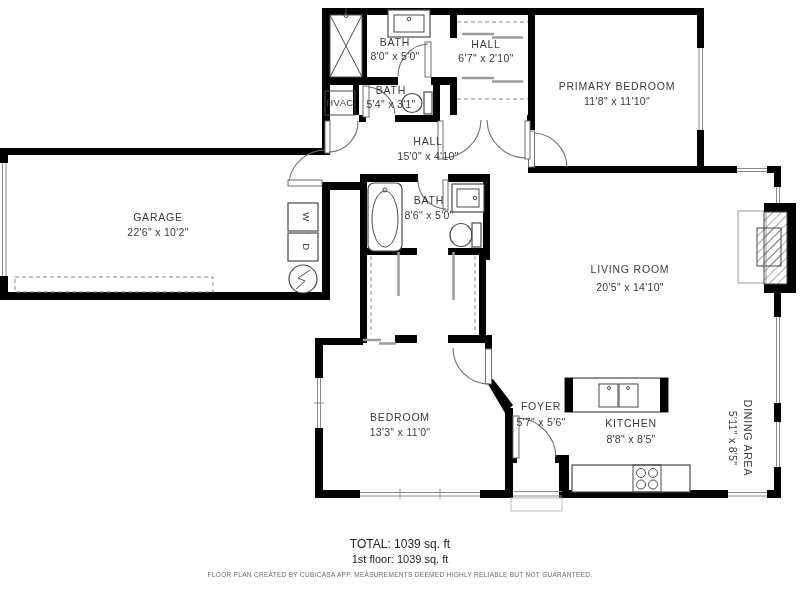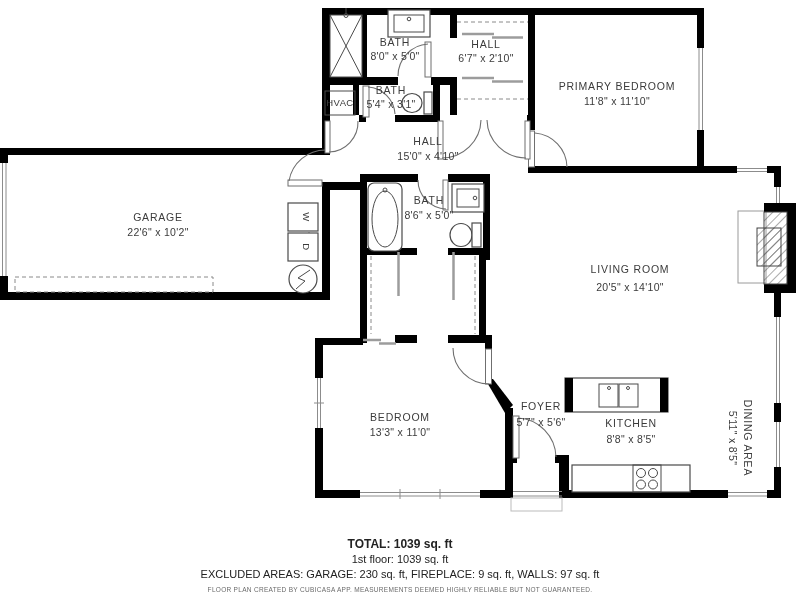--- a/index.html
+++ b/index.html
@@ -12,21 +12,21 @@
   .win{fill:#ffffff;stroke:none;}
   .winl{stroke:#8c8c8c;stroke-width:1;fill:none;}
   .arc{stroke:#6f6f6f;stroke-width:1.1;fill:none;}
   .leaf{fill:#ffffff;stroke:#6f6f6f;stroke-width:1;}
   .dash{stroke:#8a8a8a;stroke-width:1;fill:none;stroke-dasharray:4 3;}
   .slide{stroke:#9c9c9c;stroke-width:2.5;fill:none;}
   .rm{font-family:"Liberation Sans",sans-serif;font-size:10.5px;fill:#3b3b3b;text-anchor:middle;letter-spacing:.8px;}
   .dim{font-family:"Liberation Sans",sans-serif;font-size:10.5px;fill:#3b3b3b;text-anchor:middle;letter-spacing:.3px;}
   .sm{font-family:"Liberation Sans",sans-serif;font-size:9.5px;fill:#3b3b3b;text-anchor:middle;letter-spacing:.4px;}
   .footer{width:800px;text-align:center;font-family:"Liberation Sans",sans-serif;color:#222;margin-top:6px;}
-  .footer .t1{font-size:12px;font-weight:bold;line-height:16px;}
+  .footer .t1{font-size:12px;font-weight:normal;line-height:16px;}
   .footer .t2{font-size:11px;line-height:15px;}
   .footer .t3{font-size:11px;line-height:15px;}
   .footer .t4{font-size:6.5px;color:#6a6a6a;letter-spacing:.3px;margin-top:4px;}
 </style>
 </head>
 <body>
 
 <div class="plan-wrap">
 <svg width="800" height="530" viewBox="0 0 800 530">
   <defs>
@@ -329,15 +329,14 @@
     <text class="dim" x="729" y="438" transform="rotate(90 729 438)">5'11" x 8'5"</text>
     <text class="sm" x="303" y="217" transform="rotate(90 303 217)">W</text>
     <text class="sm" x="303" y="247" transform="rotate(90 303 247)">D</text>
   </g>
 </svg>
 </div>
 
 <div class="footer">
   <div class="t1">TOTAL: 1039 sq. ft</div>
   <div class="t2">1st floor: 1039 sq. ft</div>
-  <div class="t3">EXCLUDED AREAS: GARAGE: 230 sq. ft, FIREPLACE: 9 sq. ft, WALLS: 97 sq. ft</div>
   <div class="t4">FLOOR PLAN CREATED BY CUBICASA APP. MEASUREMENTS DEEMED HIGHLY RELIABLE BUT NOT GUARANTEED.</div>
 </div>
 
 </body></html>

